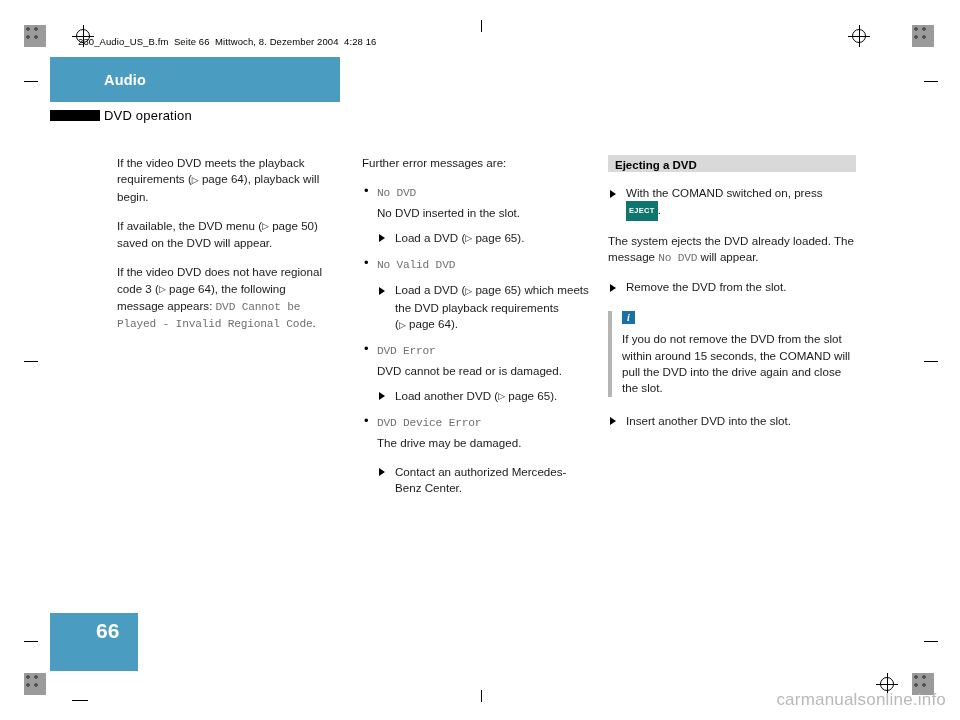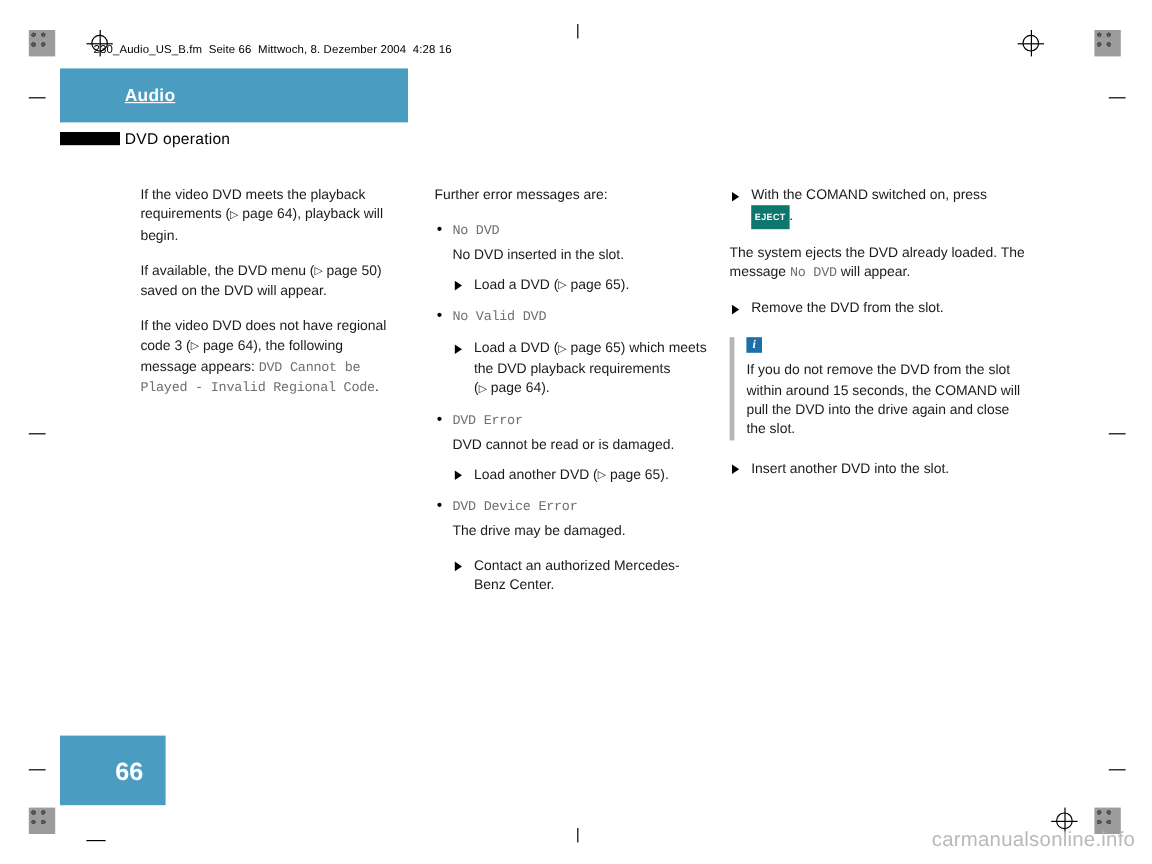--- a/index.html
+++ b/index.html
@@ -95,21 +95,20 @@
     background: #4a9cc0;
   }
   .chapter-title {
     position: absolute;
     left: 104px;
     top: 72px;
     font-size: 14.5px;
     font-weight: bold;
     color: #ffffff;
     letter-spacing: 0.2px;
-    text-decoration: underline;
   }
   .section-rule {
     position: absolute;
     left: 50px;
     top: 110px;
     width: 50px;
     height: 11px;
     background: #000000;
   }
   .section-title {
@@ -127,21 +126,21 @@
     position: absolute;
     left: 50px;
     top: 613px;
     width: 88px;
     height: 58px;
     background: #4a9cc0;
   }
   .pagenum {
     position: absolute;
     left: 96px;
-    top: 632px;
+    top: 619px;
     font-size: 21px;
     font-weight: bold;
     color: #ffffff;
   }
 
   
   .col {
     position: absolute;
     top: 155px;
     font-size: 11.6px;
@@ -366,20 +365,23 @@
         <p class="bullet-body">The drive may be damaged.</p>
         <div class="action" style="margin-top:13px; margin-bottom:4px;">
           <span>Contact an authorized Mercedes-Benz Center.</span>
         </div>
       </li>
 
     </ul>
   </div>
 
   <div class="col col3">
+    <div class="sub-head">
+      <span>Ejecting a DVD</span>
+    </div>
 
     <div class="action">
       <span>With the COMAND switched on, press </span><span class="eject-key">EJECT</span><span>.</span>
     </div>
 
     <p>
       <span>The system ejects the DVD already loaded. The message </span><span class="mono-grey">No DVD</span><span> will appear.</span>
     </p>
 
     <div class="action">

